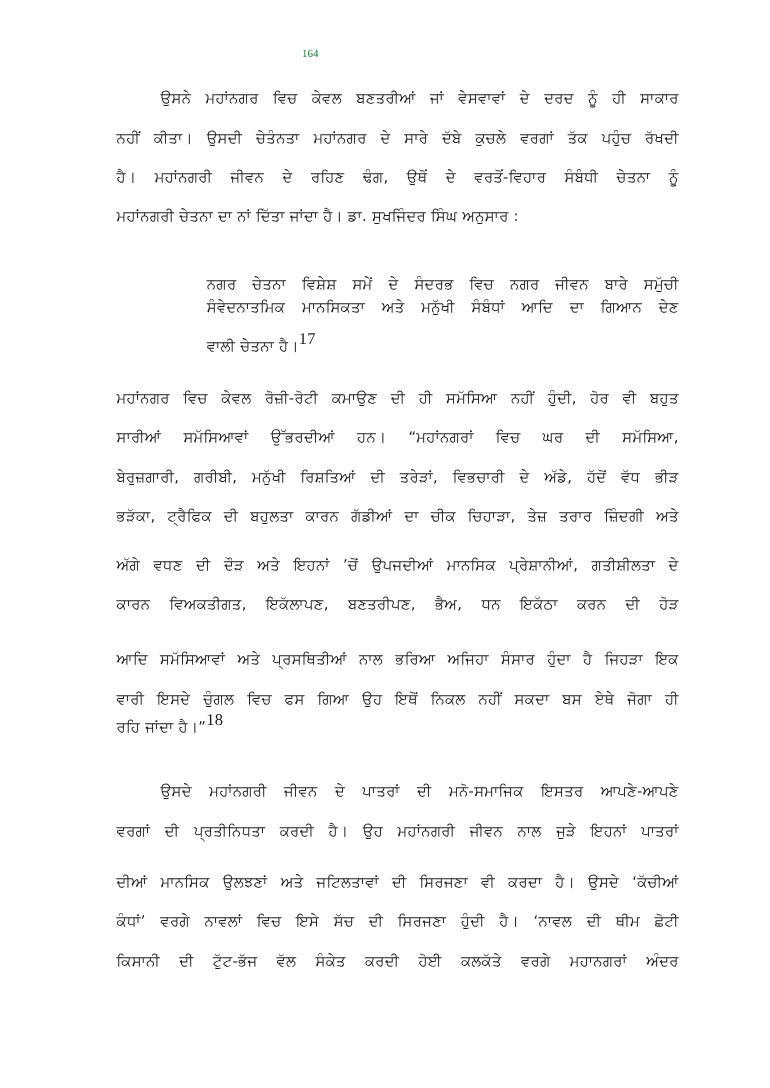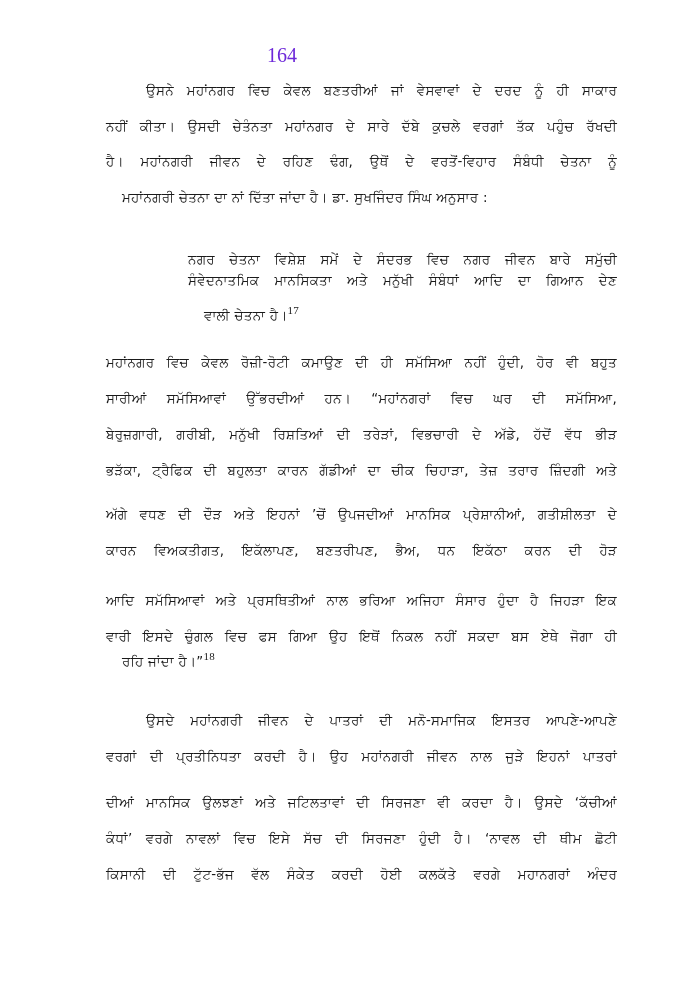--- a/index.html
+++ b/index.html
@@ -5,32 +5,32 @@
     html, body { margin: 0; padding: 0; background: #ffffff; }
     body { width: 700px; height: 989px; position: relative; overflow: hidden; }
     .page {
       position: absolute; left: 0; top: 0; width: 700px; height: 989px;
       background: #ffffff; color: #1a1a1a;
       font-family: "DejaVu Sans", sans-serif;
     }
     .page-number {
       position: absolute; top: 44px; left: 0; width: 564px;
       text-align: center; font-family: "Liberation Serif", serif;
-      font-size: 20px; color: #6d28d9;
+      font-size: 10px; color: #15803d;
     }
     .line {
       position: absolute; left: 106px; width: 511px;
       font-size: 13.4px; line-height: 20px; white-space: nowrap;
       text-align: justify; text-align-last: justify;
       letter-spacing: 0.3px;
     }
     .line.indent { left: 146px; width: 471px; }
     .line.quote { left: 188px; width: 429px; }
-    .line.last { text-align-last: left; margin-left: 16px; }
-    sup { font-family: "Liberation Serif", serif; font-size: 11px; vertical-align: 6px; line-height: 0; }
+    .line.last { text-align-last: left; }
+    sup { font-family: "Liberation Serif", serif; font-size: 15px; vertical-align: 6px; line-height: 0; }
   </style>
 </head>
 <body>
 
 <div class="page">
   <div class="page-number">164</div>
 
   <div>
     <div class="line indent" style="top:81px">ਉਸਨੇ ਮਹਾਂਨਗਰ ਵਿਚ ਕੇਵਲ ਬਣਤਰੀਆਂ ਜਾਂ ਵੇਸਵਾਵਾਂ ਦੇ ਦਰਦ ਨੂੰ ਹੀ ਸਾਕਾਰ</div>
     <div class="line" style="top:117px">ਨਹੀਂ ਕੀਤਾ। ਉਸਦੀ ਚੇਤੰਨਤਾ ਮਹਾਂਨਗਰ ਦੇ ਸਾਰੇ ਦੱਬੇ ਕੁਚਲੇ ਵਰਗਾਂ ਤੱਕ ਪਹੁੰਚ ਰੱਖਦੀ</div>

